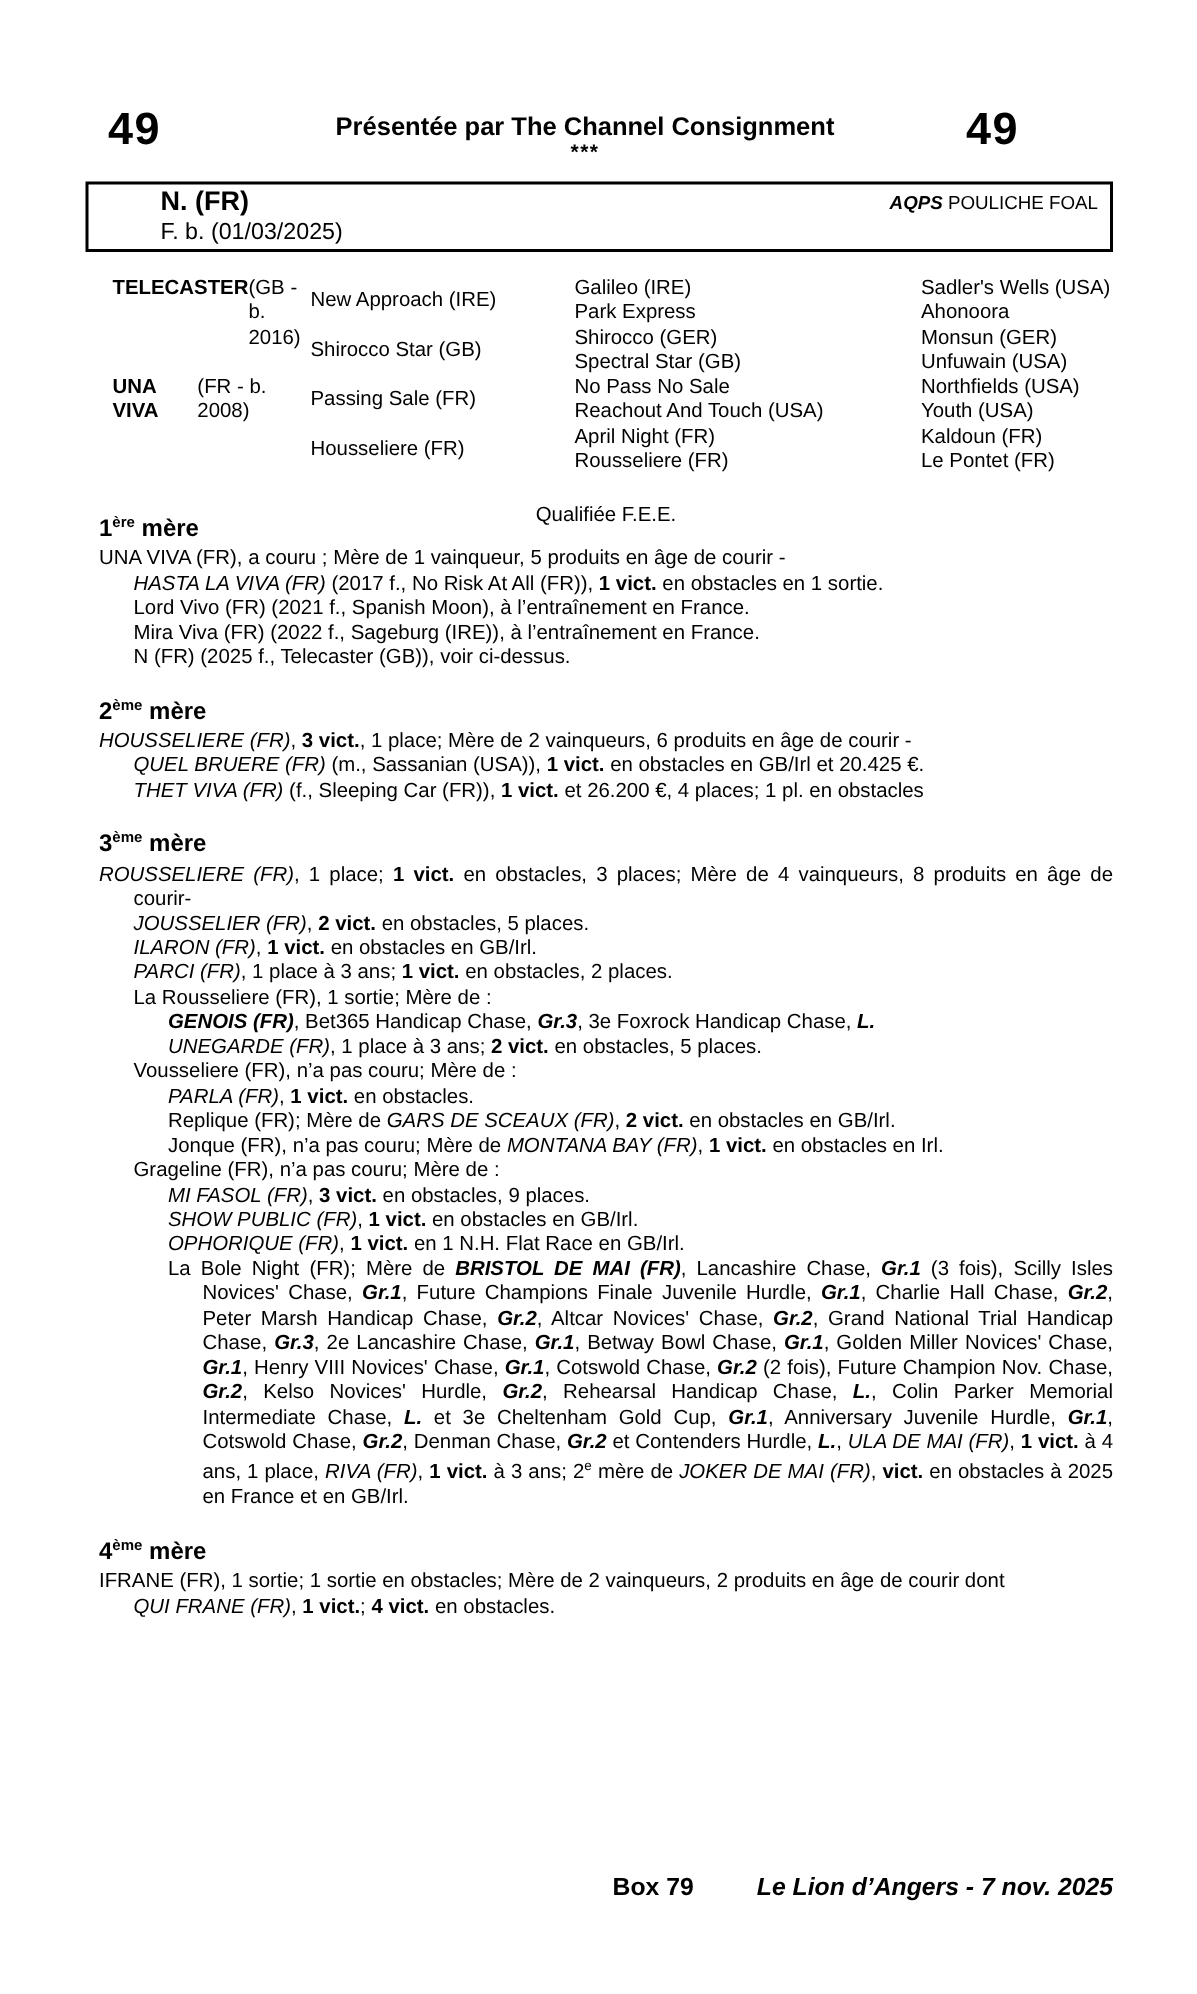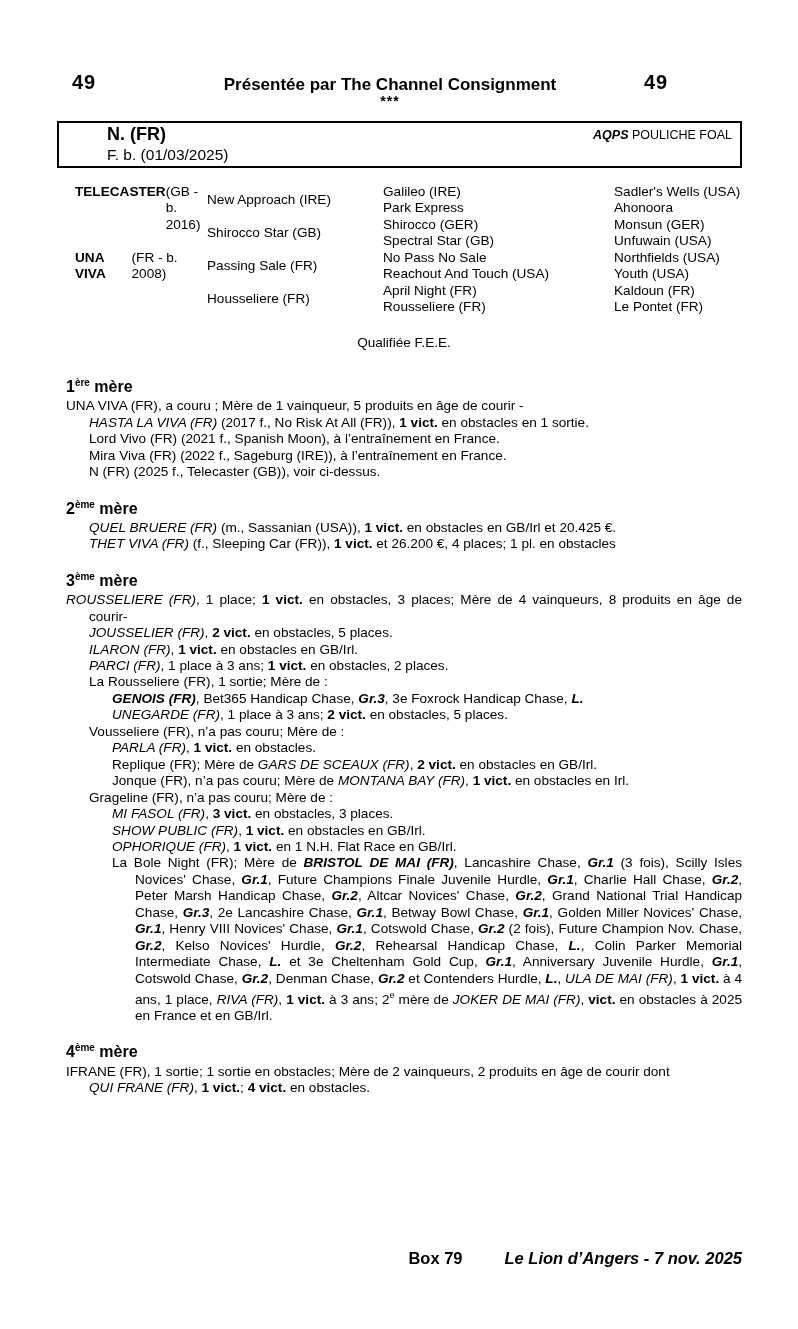--- a/index.html
+++ b/index.html
@@ -9,21 +9,21 @@
     height: 1329px;
     background: #ffffff;
     color: #000000;
     font-family: "Liberation Sans", "DejaVu Sans", sans-serif;
     overflow: hidden;
   }
   
   .pagenum {
     position: absolute;
     top: 72px;
-    font-size: 20px;
+    font-size: 30px;
     font-weight: bold;
     letter-spacing: 1px;
     line-height: 1;
   }
   .pagenum-left  { left: 72px; }
   .pagenum-right { left: 644px; }
   .presenter {
     position: absolute;
     top: 76px; left: 0;
     width: 780px;
@@ -93,21 +93,21 @@
   .qualif {
     position: absolute;
     left: 66px; top: 335px;
     width: 676px;
     text-align: center;
     font-size: 13.6px;
   }
   
   .sections {
     position: absolute;
-    left: 66px; top: 374px;
+    left: 66px; top: 340px;
     width: 676px;
     font-size: 13.6px;
     line-height: 16.45px;
   }
   .mare-section + .mare-section { margin-top: 15px; }
   .sec-h {
     margin: 0 0 2px 0;
     font-size: 16px;
     font-weight: bold;
     line-height: 18px;
@@ -194,38 +194,39 @@
       <section class="mare-section">
         <h3 class="sec-h">1<sup>ère</sup> mère</h3>
         <p class="line ind0"><span>UNA VIVA (FR), a couru ; Mère de 1 vainqueur, 5 produits en âge de courir -</span></p>
         <p class="line ind1"><span class="rs-i">HASTA LA VIVA (FR)</span><span> (2017 f., No Risk At All (FR)), </span><span class="rs-b">1 vict.</span><span> en obstacles en 1 sortie.</span></p>
         <p class="line ind1"><span>Lord Vivo (FR) (2021 f., Spanish Moon), à l’entraînement en France.</span></p>
         <p class="line ind1"><span>Mira Viva (FR) (2022 f., Sageburg (IRE)), à l’entraînement en France.</span></p>
         <p class="line ind1"><span>N (FR) (2025 f., Telecaster (GB)), voir ci-dessus.</span></p>
       </section>
       <section class="mare-section">
         <h3 class="sec-h">2<sup>ème</sup> mère</h3>
+        <p class="line ind0"><span class="rs-i">HOUSSELIERE (FR)</span><span>, </span><span class="rs-b">3 vict.</span><span>, 1 place; Mère de 2 vainqueurs, 6 produits en âge de courir -</span></p>
         <p class="line ind1"><span class="rs-i">QUEL BRUERE (FR)</span><span> (m., Sassanian (USA)), </span><span class="rs-b">1 vict.</span><span> en obstacles en GB/Irl et 20.425 €.</span></p>
         <p class="line ind1"><span class="rs-i">THET VIVA (FR)</span><span> (f., Sleeping Car (FR)), </span><span class="rs-b">1 vict.</span><span> et 26.200 €, 4 places; 1 pl. en obstacles</span></p>
       </section>
       <section class="mare-section">
         <h3 class="sec-h">3<sup>ème</sup> mère</h3>
         <p class="line ind0"><span class="rs-i">ROUSSELIERE (FR)</span><span>, 1 place; </span><span class="rs-b">1 vict.</span><span> en obstacles, 3 places; Mère de 4 vainqueurs, 8 produits en âge de courir-</span></p>
         <p class="line ind1"><span class="rs-i">JOUSSELIER (FR)</span><span>, </span><span class="rs-b">2 vict.</span><span> en obstacles, 5 places.</span></p>
         <p class="line ind1"><span class="rs-i">ILARON (FR)</span><span>, </span><span class="rs-b">1 vict.</span><span> en obstacles en GB/Irl.</span></p>
         <p class="line ind1"><span class="rs-i">PARCI (FR)</span><span>, 1 place à 3 ans; </span><span class="rs-b">1 vict.</span><span> en obstacles, 2 places.</span></p>
         <p class="line ind1"><span>La Rousseliere (FR), 1 sortie; Mère de :</span></p>
         <p class="line ind2"><span class="rs-bi">GENOIS (FR)</span><span>, Bet365 Handicap Chase, </span><span class="rs-bi">Gr.3</span><span>, 3e Foxrock Handicap Chase, </span><span class="rs-bi">L.</span></p>
         <p class="line ind2"><span class="rs-i">UNEGARDE (FR)</span><span>, 1 place à 3 ans; </span><span class="rs-b">2 vict.</span><span> en obstacles, 5 places.</span></p>
         <p class="line ind1"><span>Vousseliere (FR), n’a pas couru; Mère de :</span></p>
         <p class="line ind2"><span class="rs-i">PARLA (FR)</span><span>, </span><span class="rs-b">1 vict.</span><span> en obstacles.</span></p>
         <p class="line ind2"><span>Replique (FR); Mère de </span><span class="rs-i">GARS DE SCEAUX (FR)</span><span>, </span><span class="rs-b">2 vict.</span><span> en obstacles en GB/Irl.</span></p>
         <p class="line ind2"><span>Jonque (FR), n’a pas couru; Mère de </span><span class="rs-i">MONTANA BAY (FR)</span><span>, </span><span class="rs-b">1 vict.</span><span> en obstacles en Irl.</span></p>
         <p class="line ind1"><span>Grageline (FR), n’a pas couru; Mère de :</span></p>
-        <p class="line ind2"><span class="rs-i">MI FASOL (FR)</span><span>, </span><span class="rs-b">3 vict.</span><span> en obstacles, 3 places.</span></p>
+        <p class="line ind2"><span class="rs-i">MI FASOL (FR)</span><span>, </span><span class="rs-b">3 vict.</span><span> en obstacles, 9 places.</span></p>
         <p class="line ind2"><span class="rs-i">SHOW PUBLIC (FR)</span><span>, </span><span class="rs-b">1 vict.</span><span> en obstacles en GB/Irl.</span></p>
         <p class="line ind2"><span class="rs-i">OPHORIQUE (FR)</span><span>, </span><span class="rs-b">1 vict.</span><span> en 1 N.H. Flat Race en GB/Irl.</span></p>
         <p class="line ind2"><span>La Bole Night (FR); Mère de </span><span class="rs-bi">BRISTOL DE MAI (FR)</span><span>, Lancashire Chase, </span><span class="rs-bi">Gr.1</span><span> (3 fois), Scilly Isles Novices' Chase, </span><span class="rs-bi">Gr.1</span><span>, Future Champions Finale Juvenile Hurdle, </span><span class="rs-bi">Gr.1</span><span>, Charlie Hall Chase, </span><span class="rs-bi">Gr.2</span><span>, Peter Marsh Handicap Chase, </span><span class="rs-bi">Gr.2</span><span>, Altcar Novices' Chase, </span><span class="rs-bi">Gr.2</span><span>, Grand National Trial Handicap Chase, </span><span class="rs-bi">Gr.3</span><span>, 2e Lancashire Chase, </span><span class="rs-bi">Gr.1</span><span>, Betway Bowl Chase, </span><span class="rs-bi">Gr.1</span><span>, Golden Miller Novices' Chase, </span><span class="rs-bi">Gr.1</span><span>, Henry VIII Novices' Chase, </span><span class="rs-bi">Gr.1</span><span>, Cotswold Chase, </span><span class="rs-bi">Gr.2</span><span> (2 fois), Future Champion Nov. Chase, </span><span class="rs-bi">Gr.2</span><span>, Kelso Novices' Hurdle, </span><span class="rs-bi">Gr.2</span><span>, Rehearsal Handicap Chase, </span><span class="rs-bi">L.</span><span>, Colin Parker Memorial Intermediate Chase, </span><span class="rs-bi">L.</span><span> et 3e Cheltenham Gold Cup, </span><span class="rs-bi">Gr.1</span><span>, Anniversary Juvenile Hurdle, </span><span class="rs-bi">Gr.1</span><span>, Cotswold Chase, </span><span class="rs-bi">Gr.2</span><span>, Denman Chase, </span><span class="rs-bi">Gr.2</span><span> et Contenders Hurdle, </span><span class="rs-bi">L.</span><span>, </span><span class="rs-i">ULA DE MAI (FR)</span><span>, </span><span class="rs-b">1 vict.</span><span> à 4 ans, 1 place, </span><span class="rs-i">RIVA (FR)</span><span>, </span><span class="rs-b">1 vict.</span><span> à 3 ans; 2</span><sup class="bsup">e</sup><span> mère de </span><span class="rs-i">JOKER DE MAI (FR)</span><span>, </span><span class="rs-b">vict.</span><span> en obstacles à 2025 en France et en GB/Irl.</span></p>
       </section>
       <section class="mare-section">
         <h3 class="sec-h">4<sup>ème</sup> mère</h3>
         <p class="line ind0"><span>IFRANE (FR), 1 sortie; 1 sortie en obstacles; Mère de 2 vainqueurs, 2 produits en âge de courir dont</span></p>
         <p class="line ind1"><span class="rs-i">QUI FRANE (FR)</span><span>, </span><span class="rs-b">1 vict.</span><span>; </span><span class="rs-b">4 vict.</span><span> en obstacles.</span></p>
       </section>
     </div>

